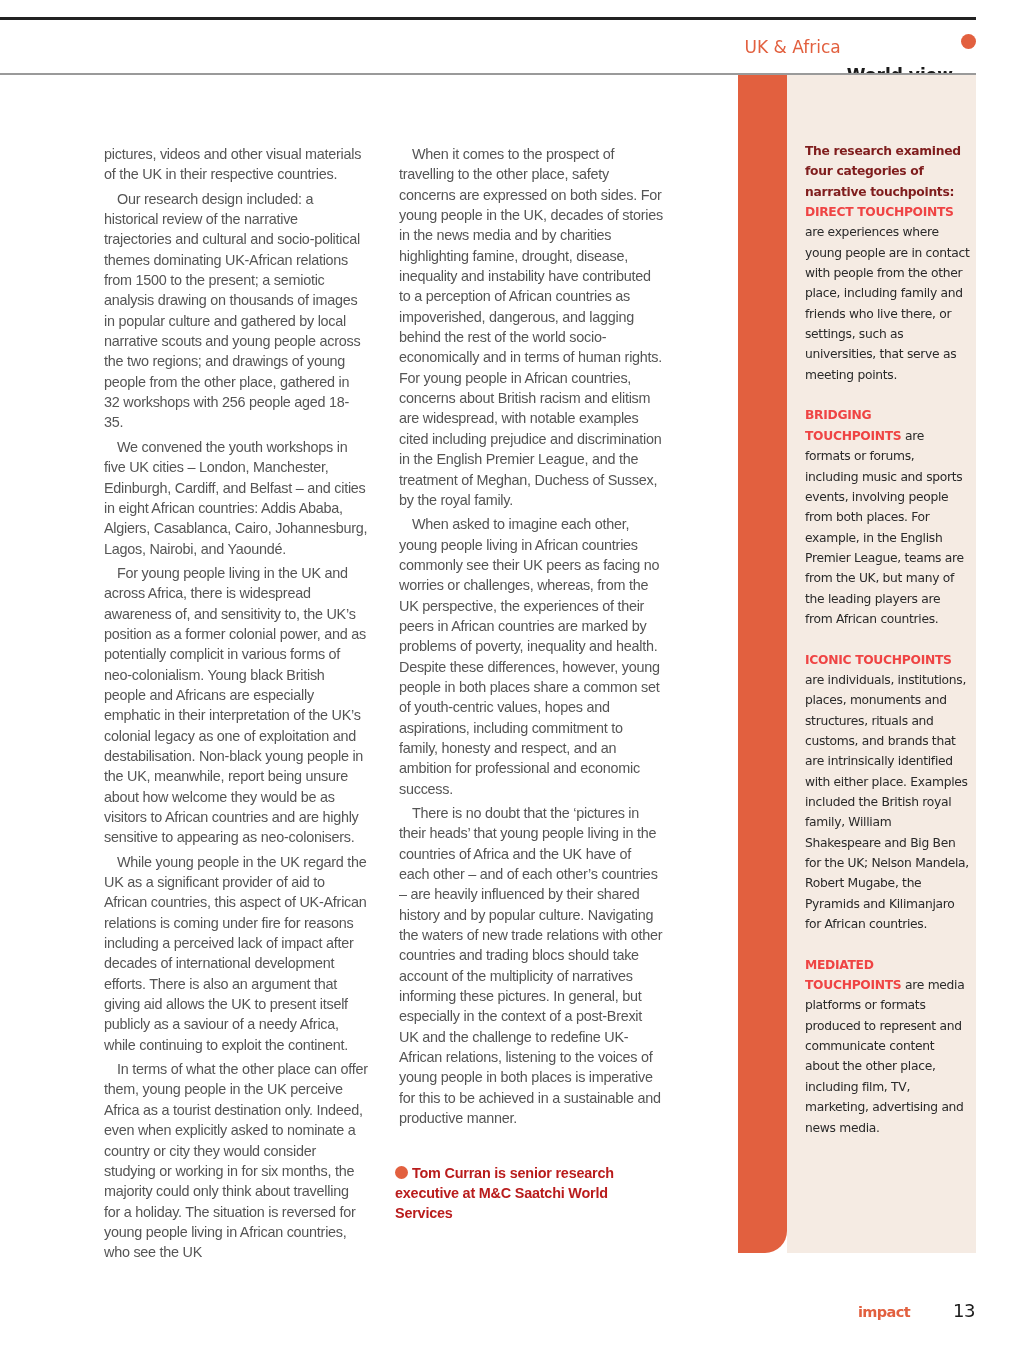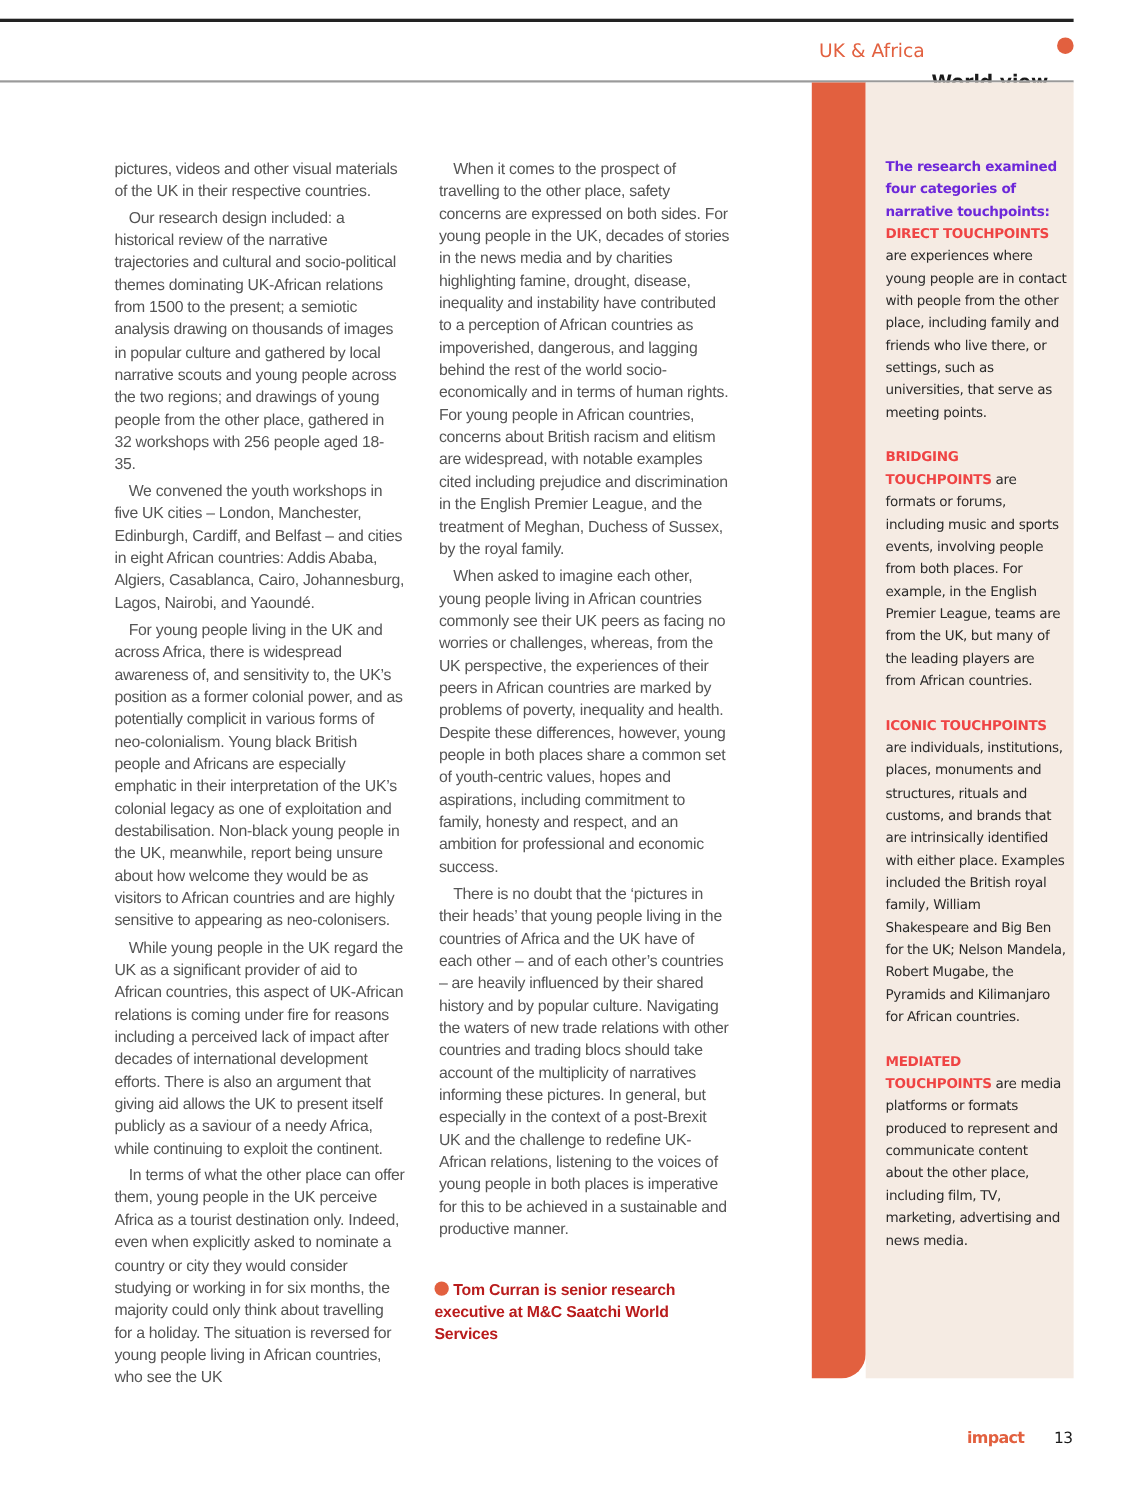--- a/index.html
+++ b/index.html
@@ -38,28 +38,28 @@
   }
   .sidebar-panel {
     position:absolute; left:787px; top:75px; width:189px; height:1178px; background:#f5ebe3;
   }
   .sidebar-text {
     position:absolute; left:805px; top:141px; width:165px;
     font-family:"DejaVu Sans", sans-serif; font-size:12.3px; line-height:20.35px; color:#2a2a2a;
     letter-spacing:-0.3px;
   }
   .sidebar-text p { margin:0 0 20.35px 0; }
-  .sidebar-text .intro { font-weight:bold; color:#6d28d9; margin:0; }
+  .sidebar-text .intro { font-weight:bold; color:#7f1d1d; margin:0; }
   .sidebar-text .term { color:#ef4444; font-weight:bold; }
 
   .footer {
     position:absolute; right:49px; top:1300px; display:flex; align-items:baseline;gap:20px;
   }
   .footer .brand { color:#e2603f; font-family:"DejaVu Sans", sans-serif; font-weight:bold; font-size:14.5px; letter-spacing:-0.6px; }
-  .footer .page { color:#1a1a1a; font-family:"DejaVu Sans", sans-serif; font-size:14px; margin-left:7px; letter-spacing:-0.5px; }
+  .footer .page { color:#1a1a1a; font-family:"DejaVu Sans", sans-serif; font-size:18px; margin-left:23px; letter-spacing:-0.5px; }
 </style>
 </head>
 <body>
 
 <div class="top-rule"></div>
 
 <div class="running-head">
   <span class="section">UK &amp; Africa</span>
   <span class="title">World view</span>
   <span class="dot"></span>

